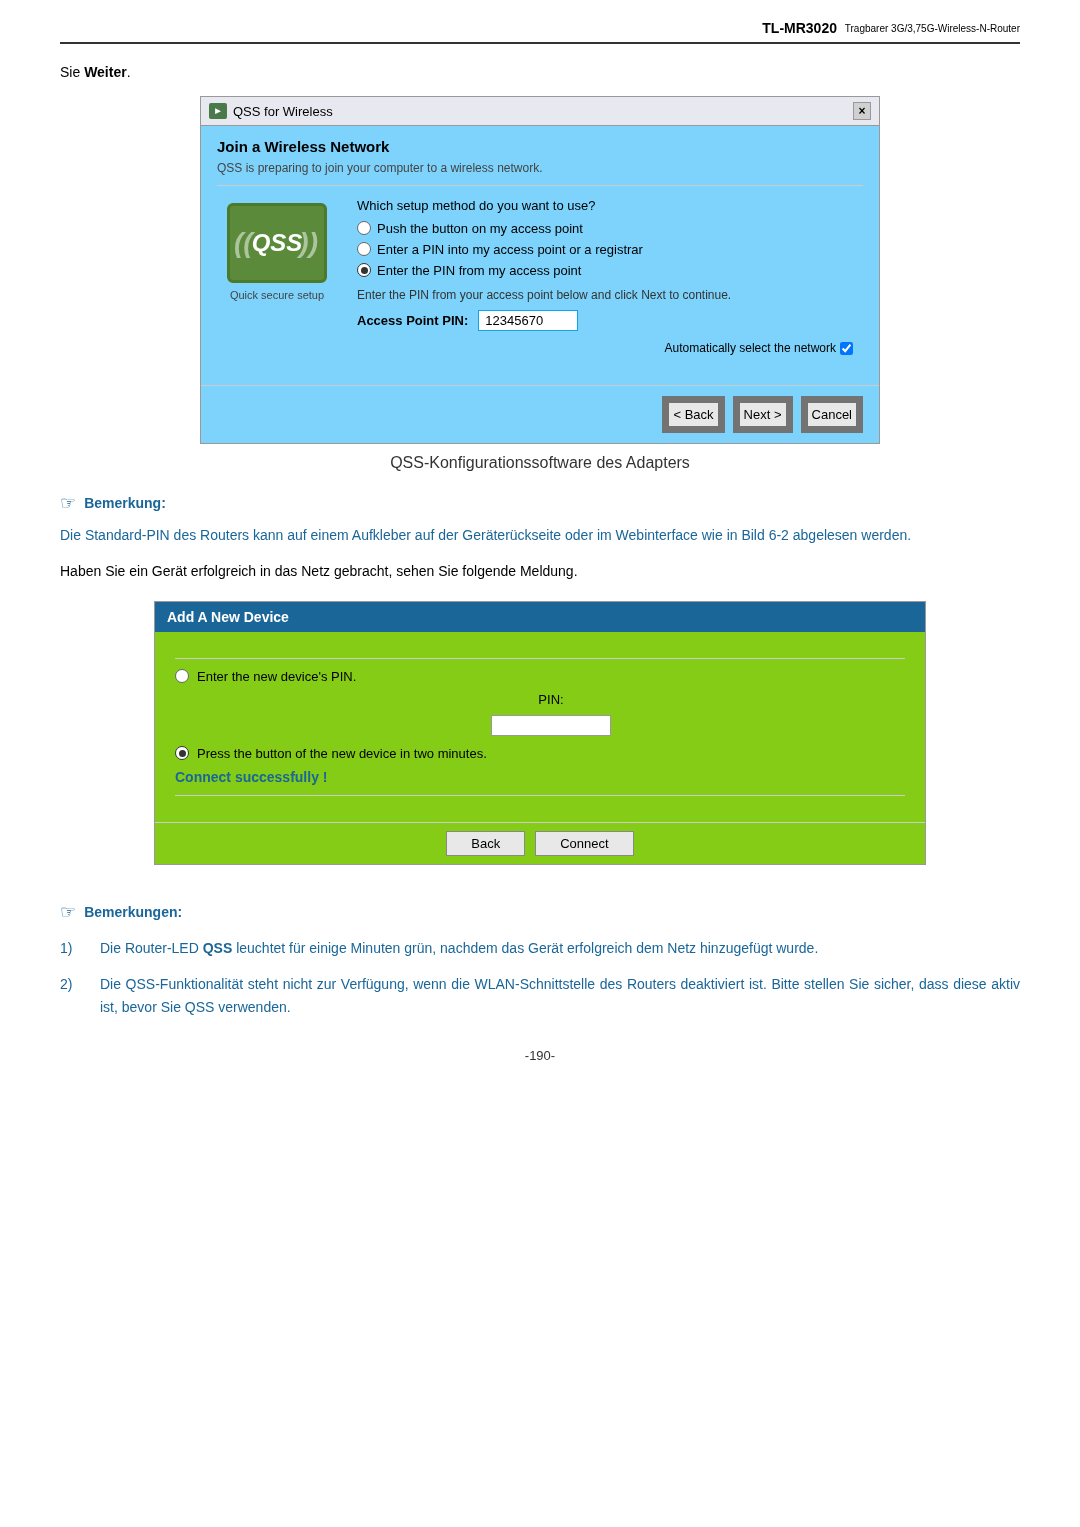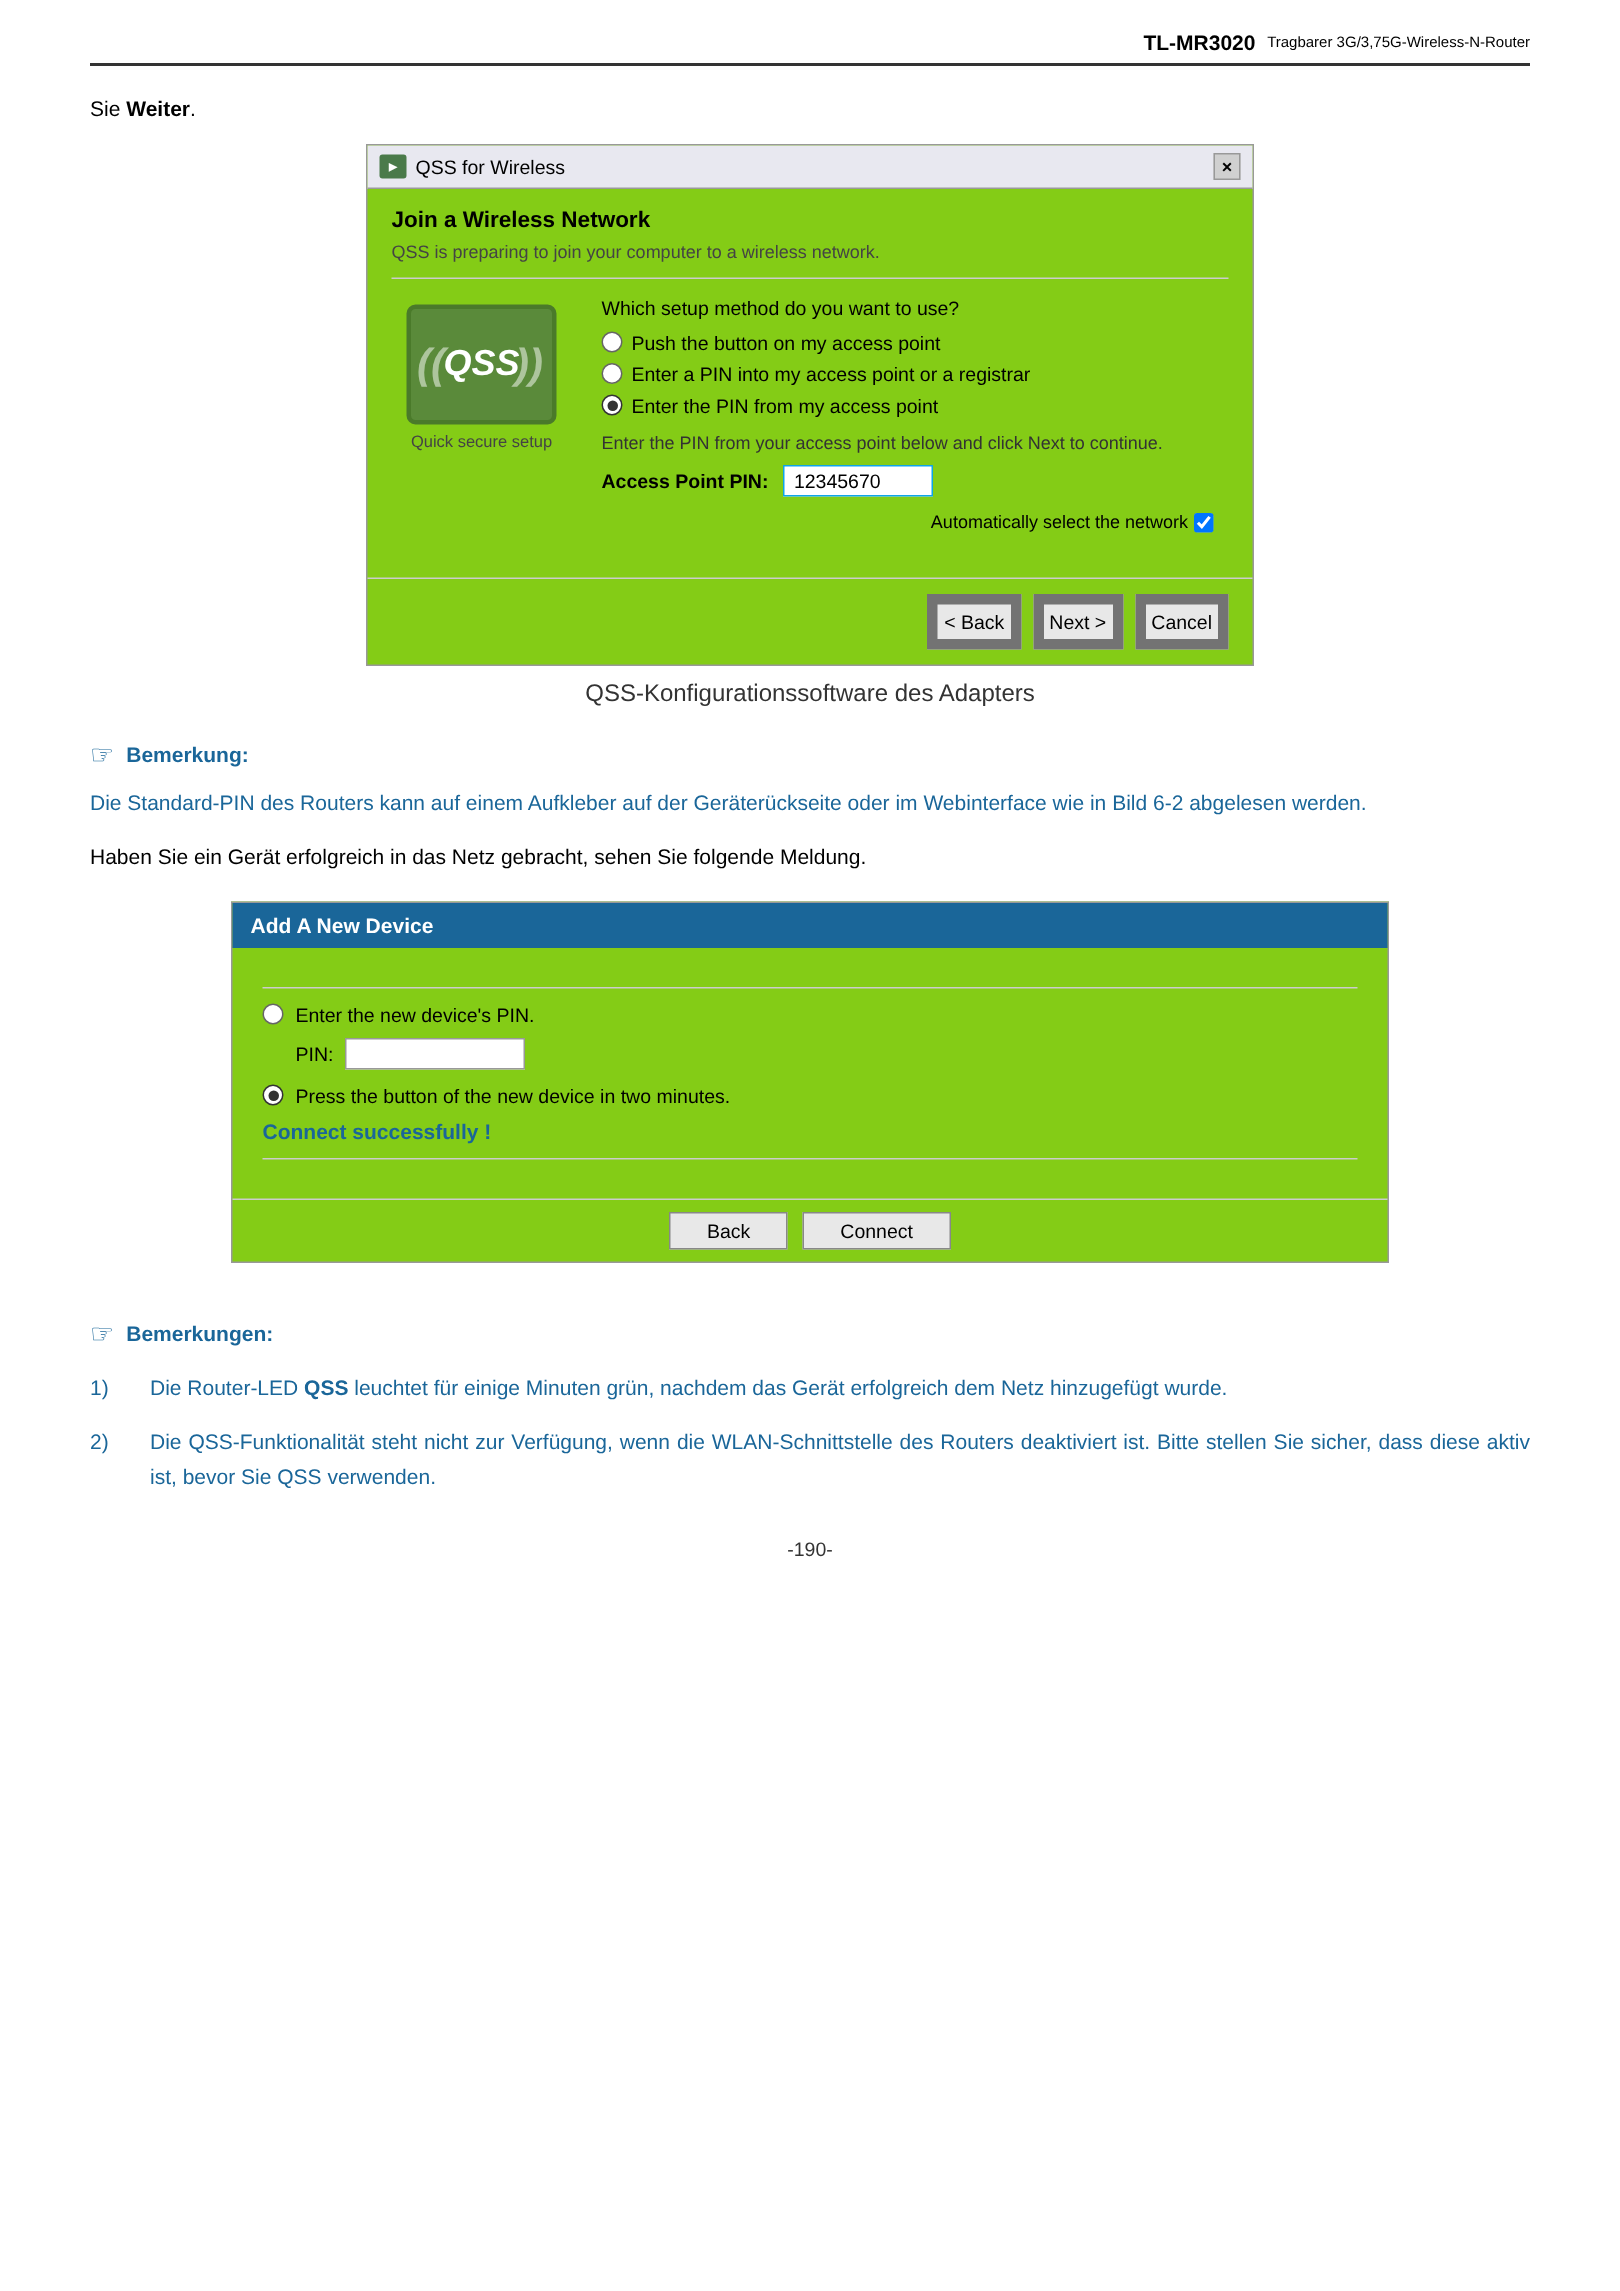--- a/index.html
+++ b/index.html
@@ -33,23 +33,23 @@
     
     .intro-text {
       margin-bottom: 16px;
       font-size: 14px;
     }
     .intro-text strong { font-weight: bold; }
 
     
     .qss-dialog {
       border: 1px solid #999;
-      width: 592px;
+      width: 680px;
       margin: 0 auto 10px auto;
-      background: #84cc16;
+      background: #7dd3fc;
     }
     .qss-dialog-titlebar {
       background: #e8e8f0;
       border-bottom: 1px solid #999;
       padding: 5px 8px;
       display: flex;
       justify-content: space-between;
       align-items: center;
     }
     .qss-dialog-titlebar-left {
@@ -302,20 +302,21 @@
       font-size: 13px;
       margin-bottom: 8px;
     }
     .add-device-pin-row {
       display: flex;
       align-items: center;
       gap: 8px;
       font-size: 13px;
       margin-left: 22px;
       margin-bottom: 10px;
+      flex-direction: column;
     }
     .add-device-pin-input {
       border: 1px solid #999;
       padding: 2px 6px;
       font-size: 13px;
       width: 120px;
     }
     .connect-success {
       color: #1a6699;
       font-weight: bold;

